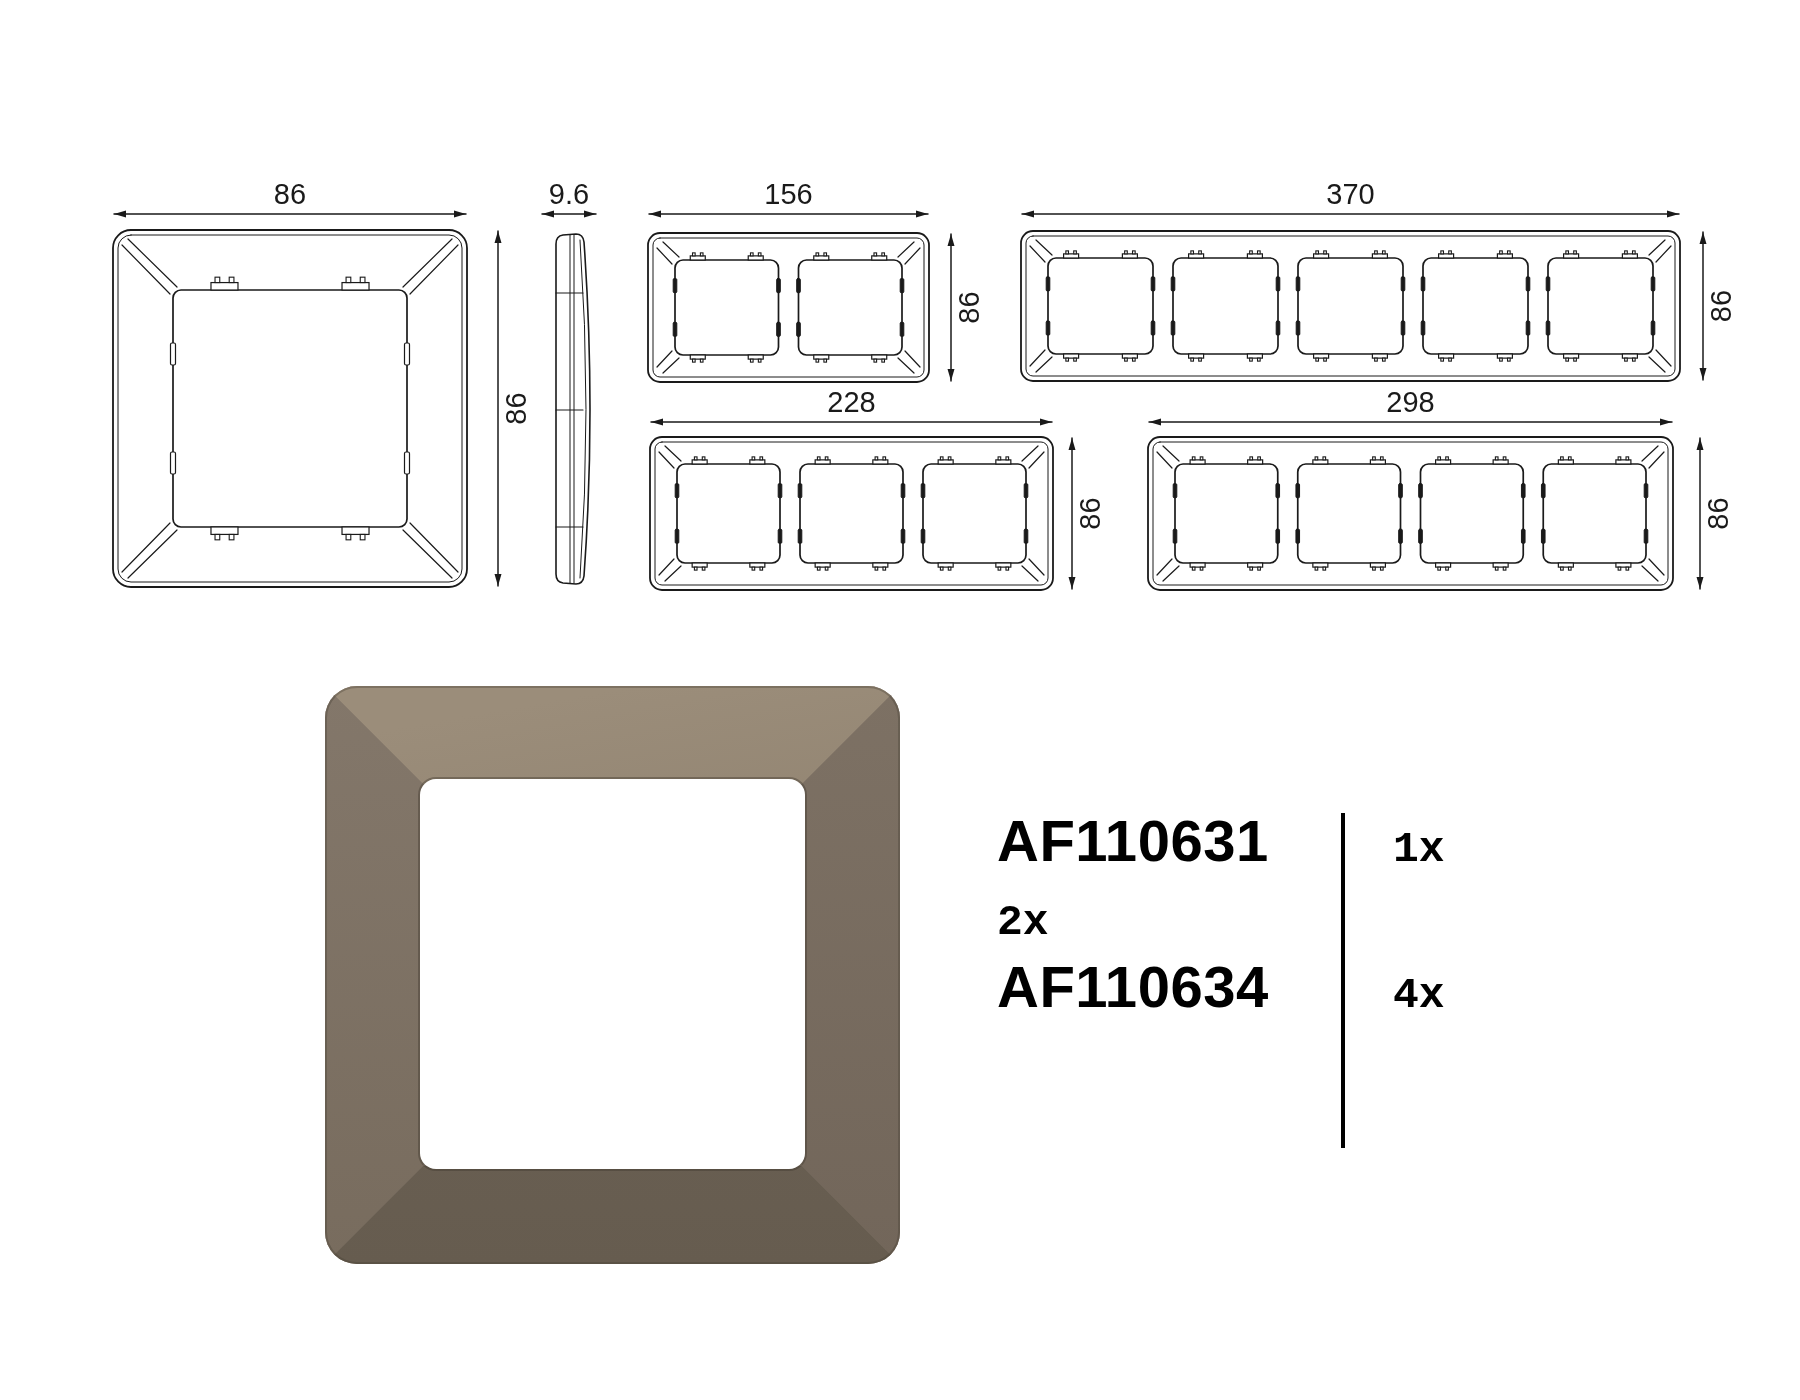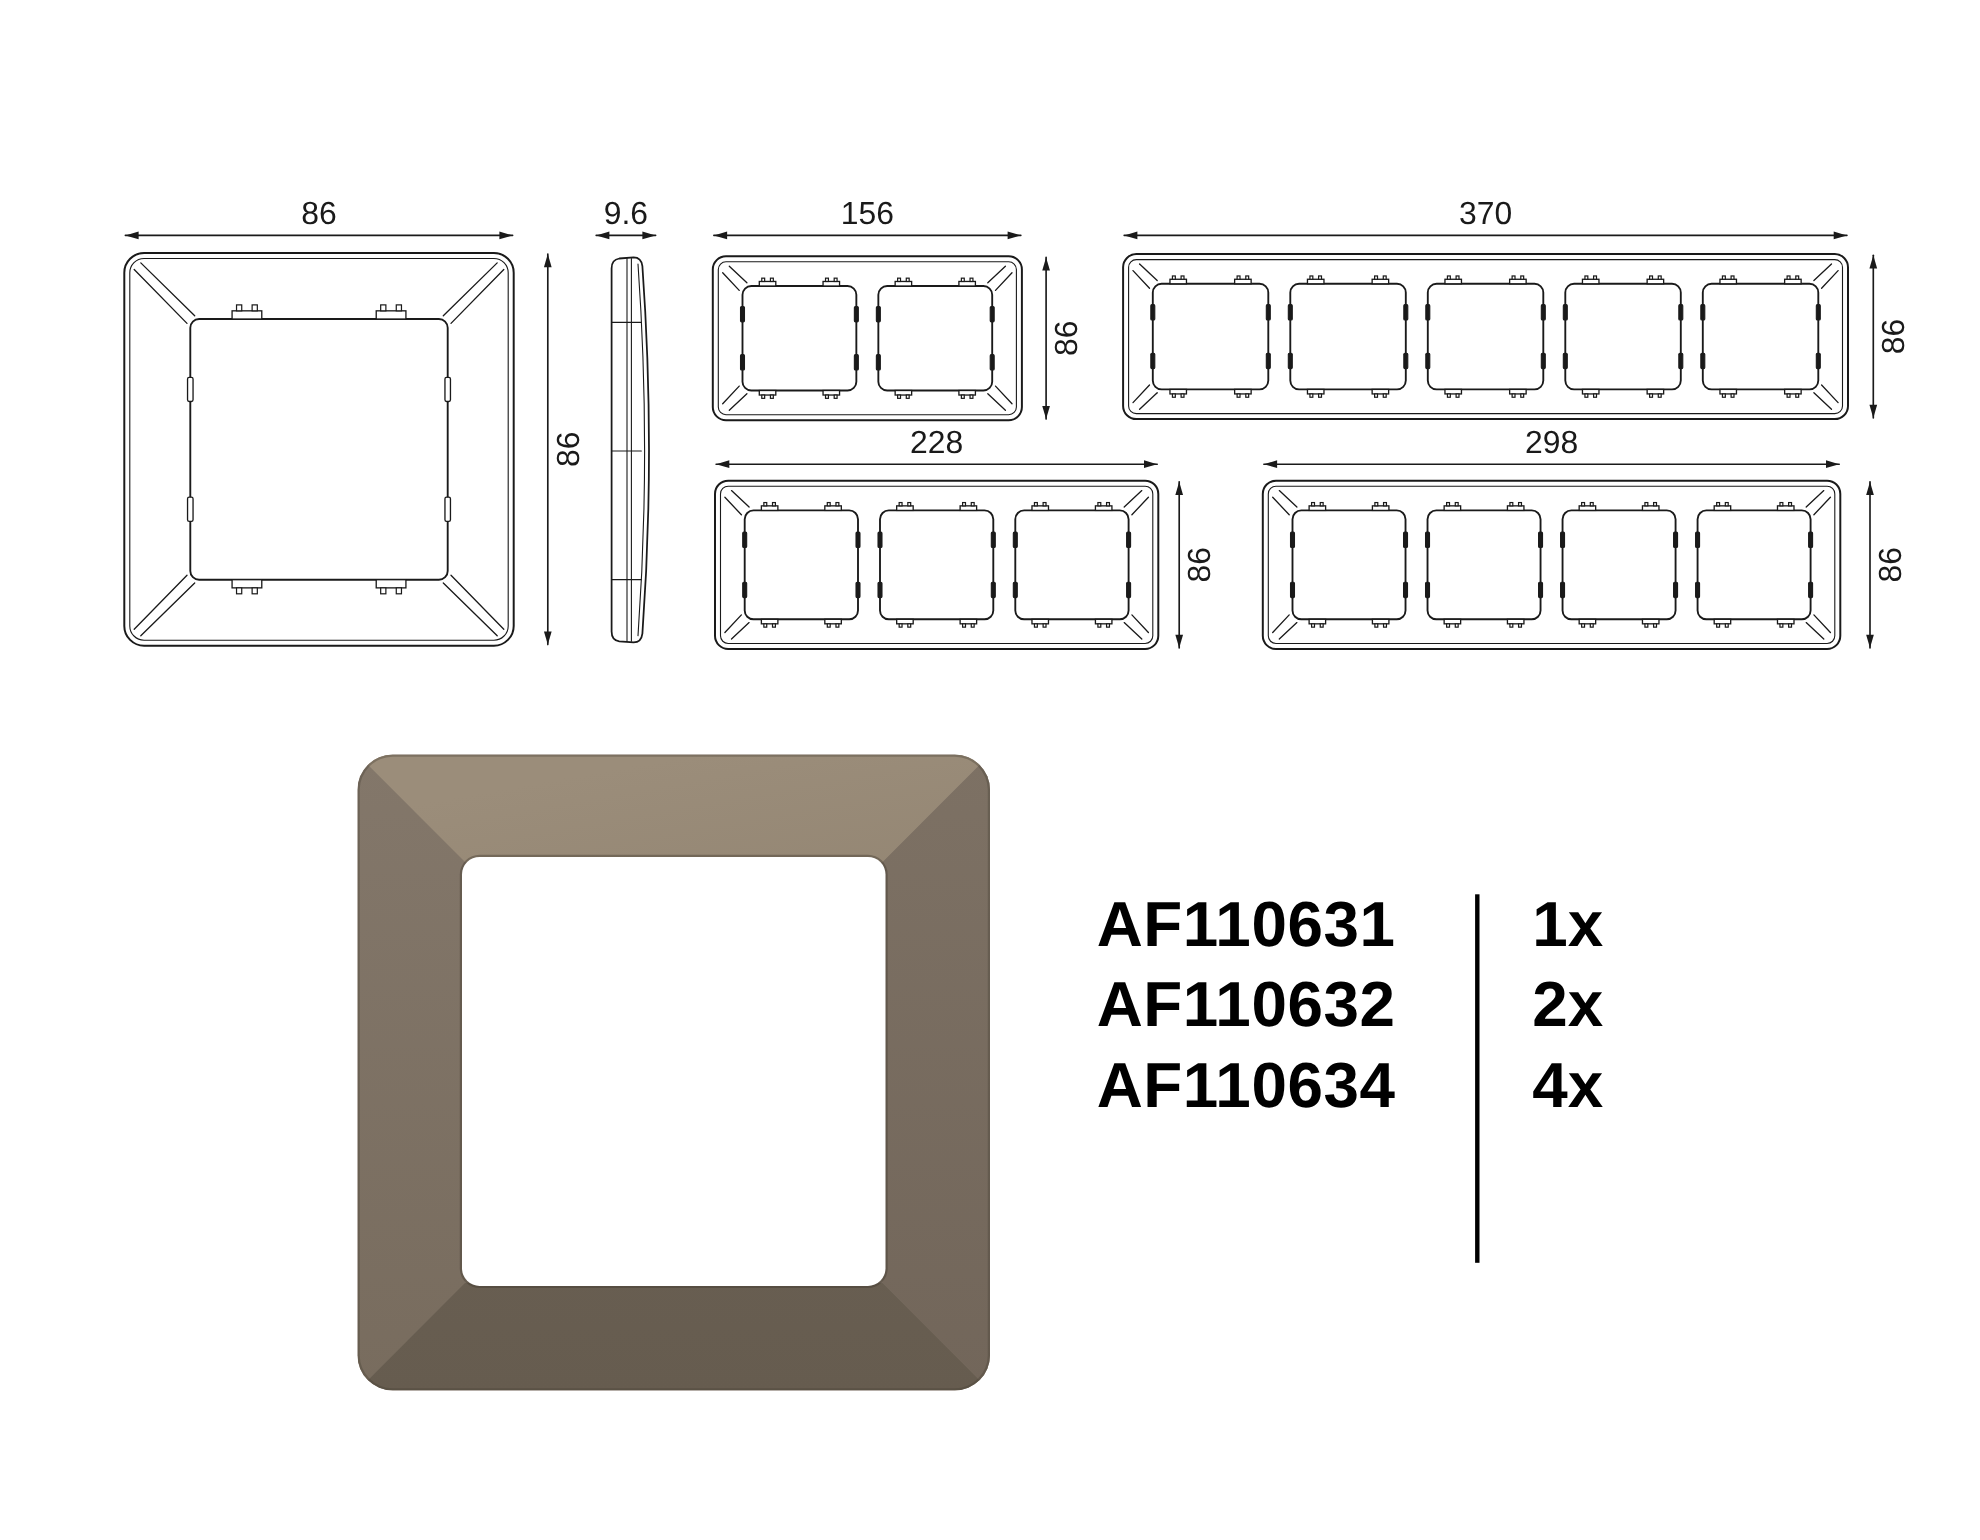--- a/index.html
+++ b/index.html
@@ -23,21 +23,21 @@
   .rim{position:absolute;inset:0;border-radius:32px;
        box-shadow:inset 0 0 0 2px rgba(70,62,52,.35);}
   .opening{position:absolute;left:95px;top:93px;right:95px;bottom:95px;
            background:var(--c-open);border-radius:16px;
            box-shadow:0 0 0 2px rgba(62,55,45,.40);}
 
   
   .codes{position:absolute;left:997px;top:801px;}
   .code-row{display:flex;align-items:flex-end;height:73px;}
   .code{width:396px;font-size:58px;font-weight:700;letter-spacing:.5px;color:#000;}
-  .qty{font-size:58px;font-weight:700;color:#000;}
+  .qty{font-size:43px;font-weight:700;color:#000;font-family:Liberation Mono, monospace;}
   .codes-divider{position:absolute;left:1341px;top:813px;width:4px;height:335px;background:#000;}
 </style>
 </head>
 <body>
 
 <div class="page" style="--c-top1: #9b8d7a; --c-top2: #877a68; --c-left1: #83776a; --c-left2: #786c5e; --c-right1: #7d7164; --c-right2: #72665a; --c-bot1: #70665a; --c-bot2: #665c4f; --c-open: #ffffff;">
 
   <svg id="drawings-svg" width="1800" height="660" viewBox="0 0 1800 660">
       <defs>
         <marker id="arr" viewBox="0 0 13 8" markerWidth="13" markerHeight="8" refX="12.5" refY="4" orient="auto-start-reverse" markerUnits="userSpaceOnUse">
@@ -400,21 +400,20 @@
     <div class="rim"></div>
     <div class="opening"></div>
   </div>
 
   <div class="codes" id="codes">
       <div class="code-row">
         <span class="code">AF110631</span>
         <span class="qty">1x</span>
       </div>
       <div class="code-row">
-        <span class="code">AF110632</span>
         <span class="qty">2x</span>
       </div>
       <div class="code-row">
         <span class="code">AF110634</span>
         <span class="qty">4x</span>
       </div>
     </div>
   <div class="codes-divider"></div>
 
 </div>

